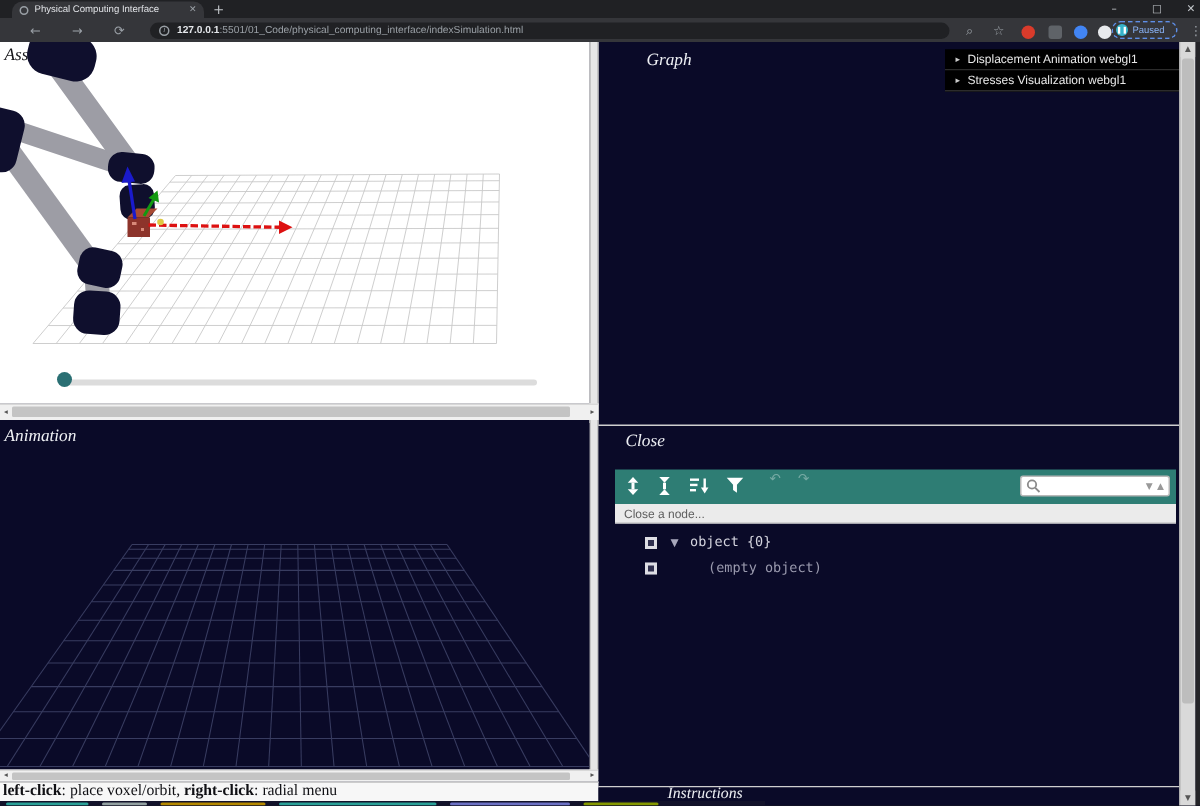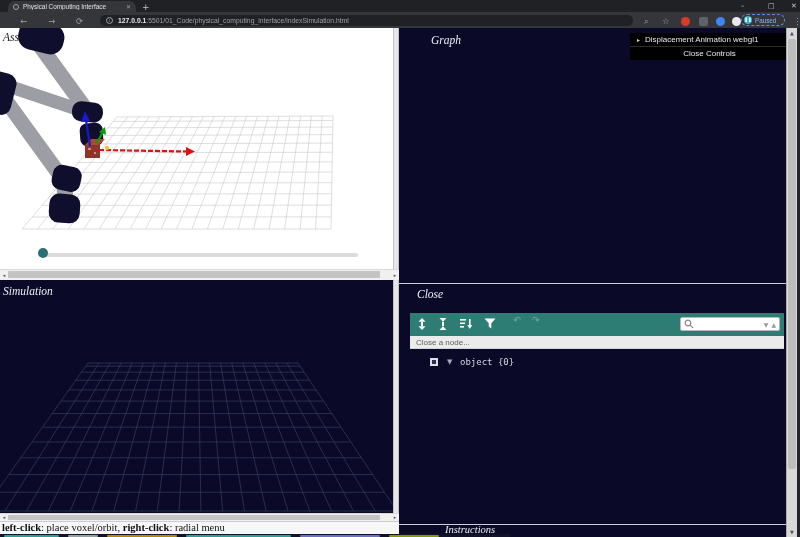--- a/index.html
+++ b/index.html
@@ -236,21 +236,24 @@
 
     <div id="graph-panel" class="abs">
       <span class="abs panel-label-dark" style="left:6px;top:6px">Graph</span>
     </div>
 
     <div id="gui" class="abs">
       <div class="gui-row">
         <span class="gui-arrow">▸</span>
         <span class="gui-label">Displacement Animation webgl1</span>
       </div>
-      <div id="gui-close">Close Controls</div>
+      <div class="gui-row">
+        <span class="gui-arrow">▸</span>
+        <span class="gui-label">Stresses Visualization webgl1</span>
+      </div>
     </div>
 
     <div id="sim-panel" class="abs">
       <svg class="abs" width="393" height="231">
           <g id="sim-grid">
             <g stroke="#383c60" stroke-width="0.7" fill="none">
               <line x1="88" y1="81" x2="-17" y2="229"></line>
               <line x1="99.05263157894737" y1="81" x2="4.789473684210524" y2="229"></line>
               <line x1="110.10526315789474" y1="81" x2="26.578947368421048" y2="229"></line>
               <line x1="121.15789473684211" y1="81" x2="48.368421052631575" y2="229"></line>
@@ -279,21 +282,21 @@
               <line x1="52.14144326019712" y1="131.54348949991262" x2="331.8094963546713" y2="131.54348949991262"></line>
               <line x1="42.463428423330676" y1="145.18488184140057" x2="340.9344817722882" y2="145.18488184140057"></line>
               <line x1="31.992285924872412" y1="159.94420650589413" x2="350.80727327083457" y2="159.94420650589413"></line>
               <line x1="20.7744665202938" y1="175.7559900475859" x2="361.384074423723" y2="175.7559900475859"></line>
               <line x1="8.848642502549026" y1="192.56572294878805" x2="372.6284227833109" y2="192.56572294878805"></line>
               <line x1="-3.752314779757725" y1="210.32707226099183" x2="384.50932536377155" y2="210.32707226099183"></line>
               <line x1="-17" y1="229" x2="397" y2="229"></line>
             </g>
           </g>
         </svg>
-      <span class="abs panel-label-dark" style="left:3px;top:3px">Simulation</span>
+      <span class="abs panel-label-dark" style="left:3px;top:3px">Animation</span>
     </div>
 
     <div class="abs hscroll" style="top:485px;height:8px;display:flex">
       <span class="hs-arrow icon" style="line-height:7px">◂</span>
       <span class="hs-thumb" style="width:372px;height:5px"></span>
       <span class="hs-arrow icon" style="line-height:7px;margin-left:auto">▸</span>
     </div>
 
     <div class="abs hline" style="top:255px"></div>
 
@@ -336,20 +339,24 @@
             <span class="srch-btn">▲</span>
           </div>
         </div>
         <div id="ed-nav">Close a node...</div>
         <div style="padding-top:5px">
           <div class="tree-row">
             <span class="tree-sq"></span>
             <span class="tree-tri">▼</span>
             <span class="tree-txt" style="left:50px">object {0}</span>
           </div>
+          <div class="tree-row">
+            <span class="tree-sq"></span>
+            <span class="tree-txt dim" style="left:62px">(empty object)</span>
+          </div>
         </div>
       </div>
     </div>
 
     <div class="abs hline" style="top:496px"></div>
     <div id="instr-strip" class="abs">
       <b>left-click</b><span>: place voxel/orbit, </span><b>right-click</b><span>: radial menu</span>
     </div>
 
     <div id="instr-panel" class="abs">

